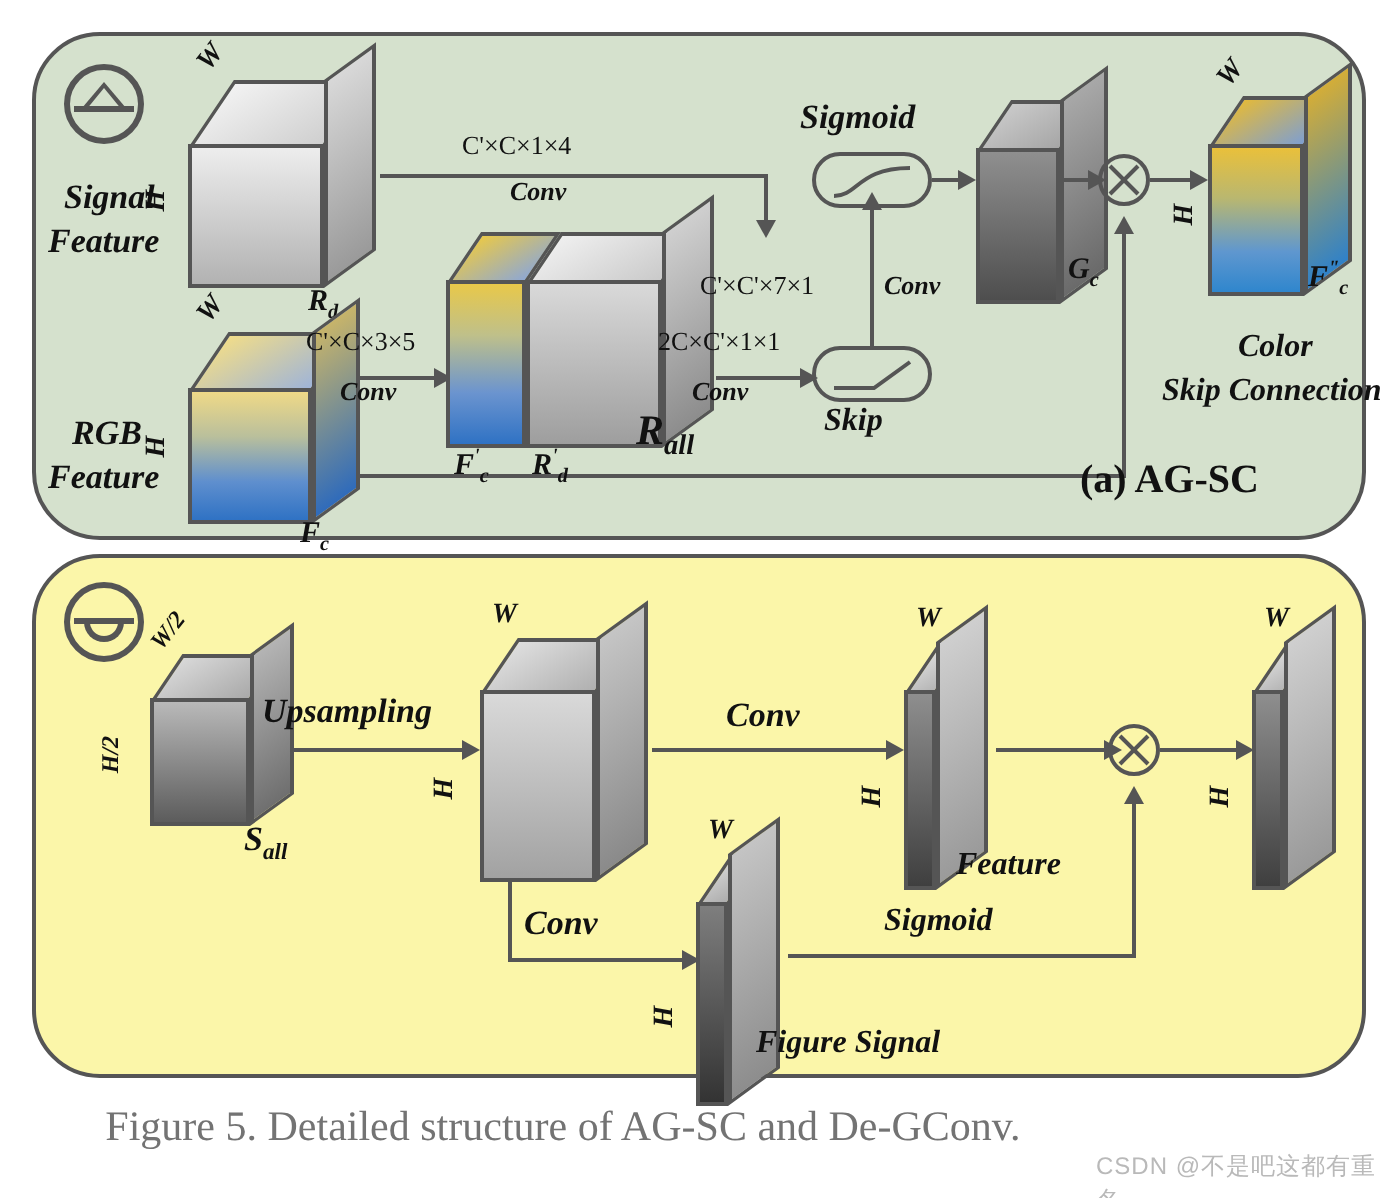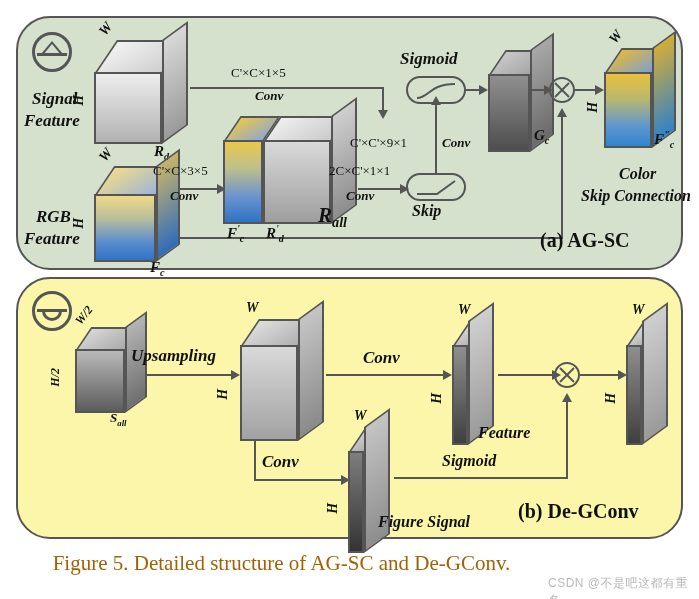--- a/index.html
+++ b/index.html
@@ -32,21 +32,21 @@
   .arrow-r{position:absolute;width:0;height:0;border-top:5px solid transparent;border-bottom:5px solid transparent;border-left:9px solid #555;}
   .arrow-d{position:absolute;width:0;height:0;border-left:5px solid transparent;border-right:5px solid transparent;border-top:9px solid #555;}
   .arrow-u{position:absolute;width:0;height:0;border-left:5px solid transparent;border-right:5px solid transparent;border-bottom:9px solid #555;}
 
   
   .pill{position:absolute;border:2px solid #555;border-radius:14px;background:transparent;box-sizing:border-box;}
 
   
   .mul{position:absolute;width:26px;height:26px;border:2px solid #555;border-radius:50%;box-sizing:border-box;}
 
-  .caption{position:absolute;left:0;top:551px;width:563px;text-align:center;font-size:21px;color:#a16207;font-family:"Liberation Serif",serif;}
+  .caption{position:absolute;left:0;top:551px;width:563px;text-align:center;font-size:21px;color:#737373;font-family:"Liberation Serif",serif;}
   .watermark{position:absolute;left:548px;top:575px;font-size:12px;color:#b9b9b9;font-family:"Liberation Sans",sans-serif;letter-spacing:.5px;}
   .rot{transform-origin:center center;}
   .dim{font-style:italic;font-weight:bold;font-size:14px;}
   .paneltitle{font-weight:bold;font-size:20px;font-family:"Liberation Serif",serif;}
   sub,sup{font-size:.68em;}
 </style>
 </head>
 <body>
 
 <div id="root">
@@ -70,21 +70,21 @@
 
       <div class="face" style="left:0px;top:32px;width:68px;height:72px;background:linear-gradient(180deg,#ededed,#b2b2b2);"></div>
     </div>
     <div class="lbl dim rot" style="left:82px;top:4px;transform:rotate(-52deg);">W</div>
     <div class="lbl dim rot" style="left:56px;top:75px;transform:rotate(-90deg);">H</div>
     <div class="lbl" style="left:136px;top:126px;font-size:15px;"><i><b><span>R</span><sub>d</sub></b></i></div>
 
     <div class="line hline2" style="left:172px;top:69px;width:194px;"></div>
     <div class="line vline2" style="left:364px;top:69px;height:25px;"></div>
     <div class="arrow-d" style="left:360px;top:92px;"></div>
-    <div class="lbl" style="left:213px;top:48px;font-size:13px;">C'×C×1×5</div>
+    <div class="lbl" style="left:213px;top:48px;font-size:13px;">C'×C×1×4</div>
     <div class="lbl it" style="left:237px;top:71px;font-size:13px;">Conv</div>
 
     <div class="lbl it" style="left:18px;top:190px;font-size:17px;">RGB</div>
     <div class="lbl it" style="left:6px;top:212px;font-size:17px;">Feature</div>
 
     <div class="cube" style="left:76px;top:148px;width:96px;height:96px;">
       <div class="topf" style="left:0px;top:0px;width:62px;height:30px;background:linear-gradient(135deg,#f0dc8a,#9fb4d8);transform:skewX(-34deg);transform-origin:bottom left;"></div>
       <div class="sidef" style="left:62px;top:0px;width:24px;height:96px;background:linear-gradient(180deg,#c7b46a,#2f6bbb);transform:skewY(-36deg);transform-origin:top left;"></div>
       <div class="face" style="left:0px;top:28px;width:62px;height:68px;background:linear-gradient(180deg,#efd987 0%,#b9bf9c 35%,#5f8fce 70%,#2f72c4 100%);"></div>
     </div>
@@ -121,21 +121,21 @@
 
     <div class="pill" style="left:388px;top:155px;width:60px;height:28px;">
       <svg width="56" height="24" viewBox="0 0 56 24" style="position:absolute;left:1px;top:1px;">
         <path d="M8 18 L28 18 L46 5" stroke="#555" stroke-width="2" fill="none"></path>
       </svg>
     </div>
     <div class="lbl it" style="left:394px;top:185px;font-size:16px;">Skip</div>
 
     <div class="line vline2" style="left:417px;top:86px;height:69px;"></div>
     <div class="arrow-u" style="left:413px;top:78px;"></div>
-    <div class="lbl" style="left:332px;top:118px;font-size:13px;">C'×C'×9×1</div>
+    <div class="lbl" style="left:332px;top:118px;font-size:13px;">C'×C'×7×1</div>
     <div class="lbl it" style="left:424px;top:118px;font-size:13px;">Conv</div>
 
     <div class="pill" style="left:388px;top:58px;width:60px;height:28px;">
       <svg width="56" height="24" viewBox="0 0 56 24" style="position:absolute;left:1px;top:1px;">
         <path d="M8 19 C20 19, 20 5, 46 5" stroke="#555" stroke-width="2" fill="none"></path>
       </svg>
     </div>
     <div class="lbl it" style="left:382px;top:32px;font-size:17px;">Sigmoid</div>
 
     <div class="line hline2" style="left:448px;top:71px;width:16px;"></div>
@@ -182,21 +182,21 @@
       <div class="semi"></div>
     </div>
 
     <div class="cube" style="left:57px;top:48px;width:82px;height:86px;">
       <div class="topf" style="left:0px;top:0px;width:50px;height:24px;background:linear-gradient(135deg,#d8d8d8,#a9a9a9);transform:skewX(-34deg);transform-origin:bottom left;"></div>
       <div class="sidef" style="left:50px;top:0px;width:22px;height:86px;background:linear-gradient(180deg,#b4b4b4,#6f6f6f);transform:skewY(-36deg);transform-origin:top left;"></div>
       <div class="face" style="left:0px;top:22px;width:50px;height:64px;background:linear-gradient(180deg,#b9b9b9,#5c5c5c);"></div>
     </div>
     <div class="lbl dim rot" style="left:56px;top:30px;transform:rotate(-52deg);font-size:12px;">W/2</div>
     <div class="lbl dim rot" style="left:28px;top:92px;transform:rotate(-90deg);font-size:12px;">H/2</div>
-    <div class="lbl" style="left:92px;top:132px;font-size:13px;"><i><b><span>S</span><sub>all</sub></b></i></div>
+    <div class="lbl" style="left:104px;top:132px;font-size:17px;"><i><b><span>S</span><sub>all</sub></b></i></div>
 
     <div class="line hline2" style="left:128px;top:95px;width:88px;"></div>
     <div class="arrow-r" style="left:213px;top:91px;"></div>
     <div class="lbl it" style="left:113px;top:68px;font-size:17px;">Upsampling</div>
 
     <div class="cube" style="left:222px;top:40px;width:100px;height:122px;">
       <div class="topf" style="left:0px;top:0px;width:58px;height:28px;background:linear-gradient(135deg,#dedede,#b0b0b0);transform:skewX(-34deg);transform-origin:bottom left;"></div>
       <div class="sidef" style="left:58px;top:0px;width:26px;height:122px;background:linear-gradient(180deg,#c5c5c5,#8a8a8a);transform:skewY(-36deg);transform-origin:top left;"></div>
       <div class="face" style="left:0px;top:26px;width:58px;height:96px;background:linear-gradient(180deg,#d9d9d9,#a2a2a2);"></div>
     </div>
@@ -249,19 +249,18 @@
     <div class="arrow-r" style="left:600px;top:91px;"></div>
 
     <div class="cube" style="left:608px;top:42px;width:58px;height:124px;">
       <div class="topf" style="left:0px;top:0px;width:16px;height:26px;background:linear-gradient(135deg,#dcdcdc,#b5b5b5);transform:skewX(-34deg);transform-origin:bottom left;"></div>
       <div class="sidef" style="left:16px;top:0px;width:26px;height:124px;background:linear-gradient(180deg,#cfcfcf,#9a9a9a);transform:skewY(-36deg);transform-origin:top left;"></div>
       <div class="face" style="left:0px;top:24px;width:16px;height:100px;background:linear-gradient(180deg,#8e8e8e,#3f3f3f);"></div>
     </div>
     <div class="lbl dim rot" style="left:614px;top:24px;">W</div>
     <div class="lbl dim rot" style="left:588px;top:112px;transform:rotate(-90deg);">H</div>
 
-    <div class="lbl paneltitle" style="left:500px;top:222px;">(b) De-GConv</div>
   </div>
 
   <div class="caption">Figure 5. Detailed structure of AG-SC and De-GConv.</div>
   <div class="watermark">CSDN @不是吧这都有重名</div>
 
 </div>
 
 </body></html>

